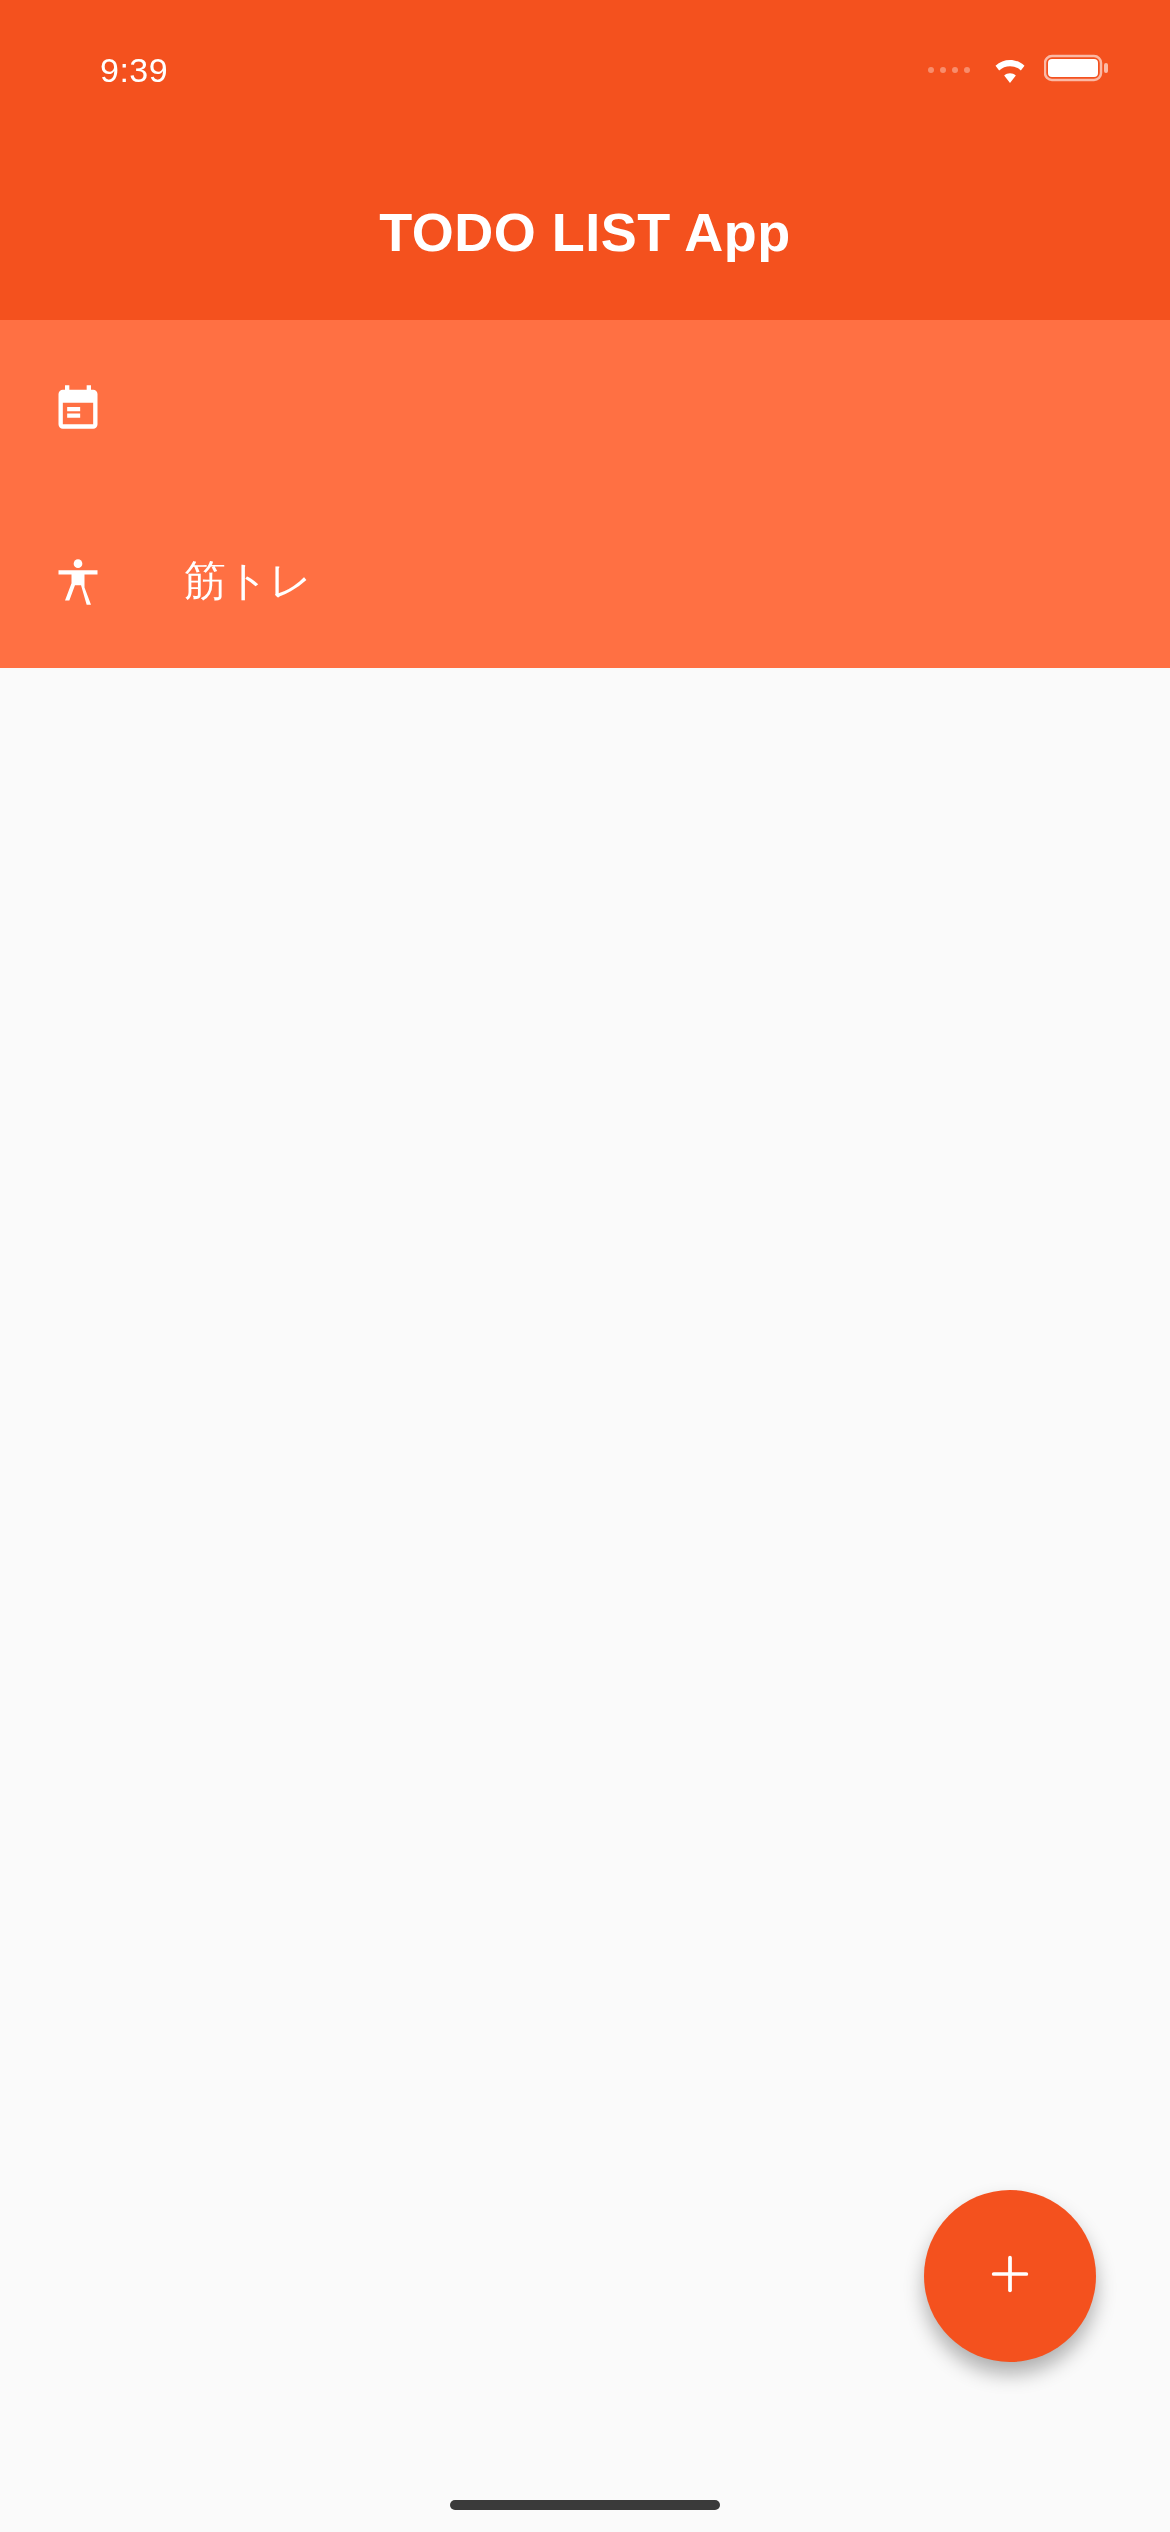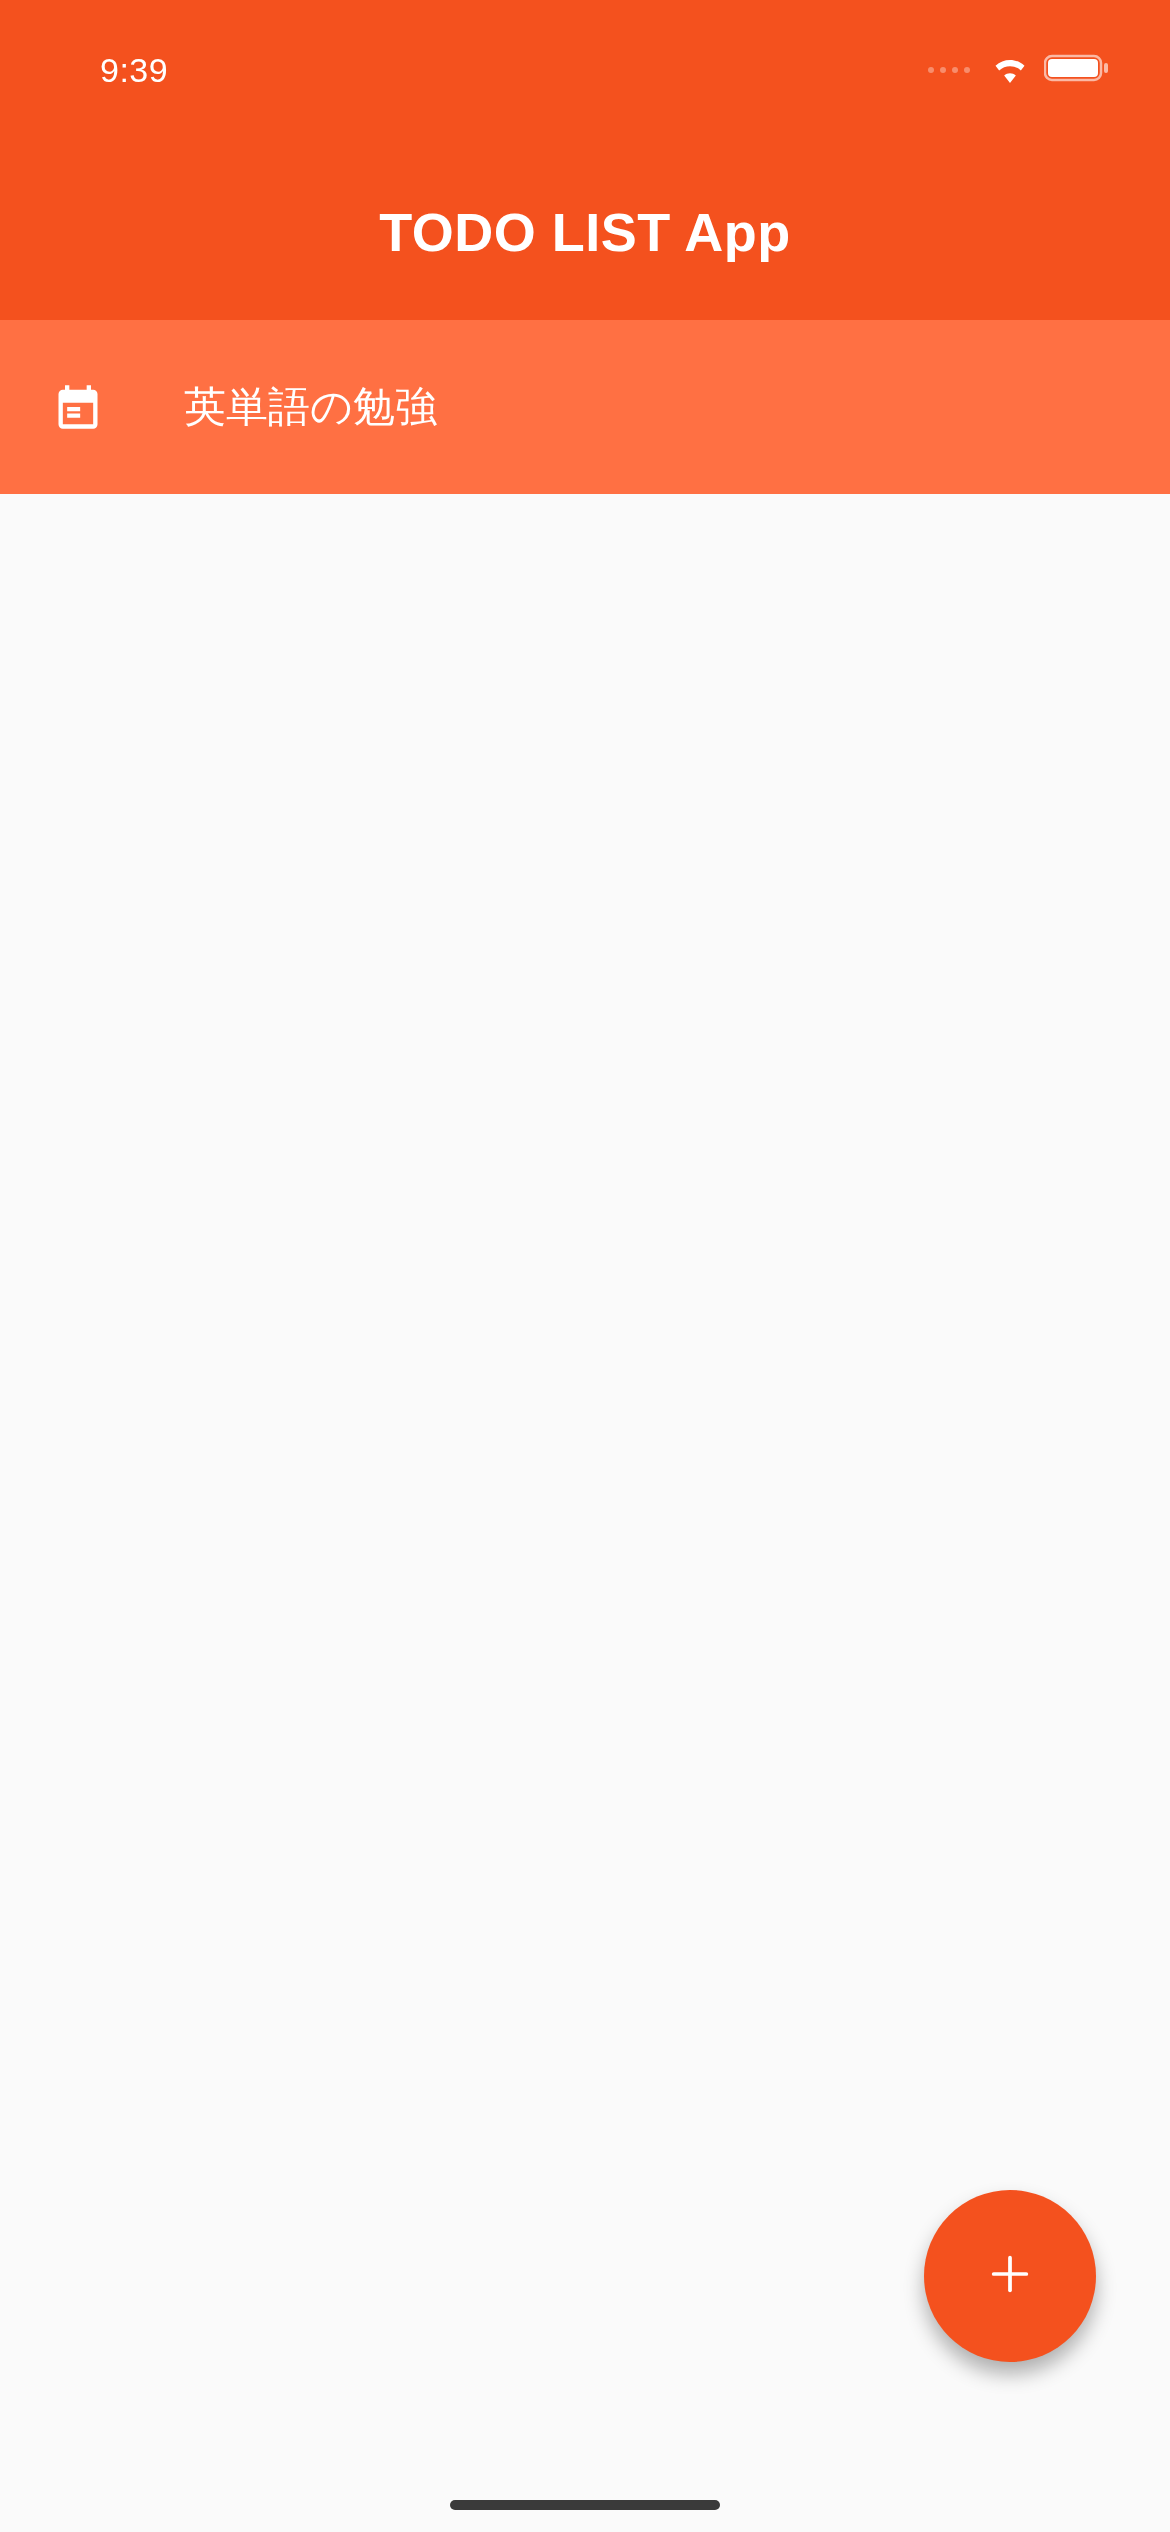--- a/index.html
+++ b/index.html
@@ -137,24 +137,32 @@
 </div>
 
 <div class="list">
 
   <div class="list-item">
     <span class="list-icon">
       <svg width="52" height="52" viewBox="0 0 24 24" fill="#fff">
           <path d="M19 4h-1V2h-2v2H8V2H6v2H5a2 2 0 0 0-2 2v14a2 2 0 0 0 2 2h14a2 2 0 0 0 2-2V6a2 2 0 0 0-2-2zm0 16H5V10h14v10zM7 12h6v2H7v-2zm0 3h6v2H7v-2z"></path>
         </svg>
     </span>
-    <span class="list-label">英単語の勉強</span>
   </div>
 
 
+  <div class="list-item">
+    <span class="list-icon">
+      <svg width="52" height="52" viewBox="0 0 24 24" fill="#fff">
+          <circle cx="12" cy="4" r="2"></circle>
+          <path d="M21 9V7H3v2h6v4l-3 8h2l2.6-7h2.8L16 23h2l-3-8V9h6z"></path>
+        </svg>
+    </span>
+    <span class="list-label">筋トレ</span>
+  </div>
 
 </div>
 
 <div class="fab">
   <span>
     <svg width="56" height="56" viewBox="0 0 24 24" stroke="#fff" stroke-width="1.6" stroke-linecap="round">
         <line x1="12" y1="5" x2="12" y2="19"></line>
         <line x1="5" y1="12" x2="19" y2="12"></line>
       </svg>
   </span>

